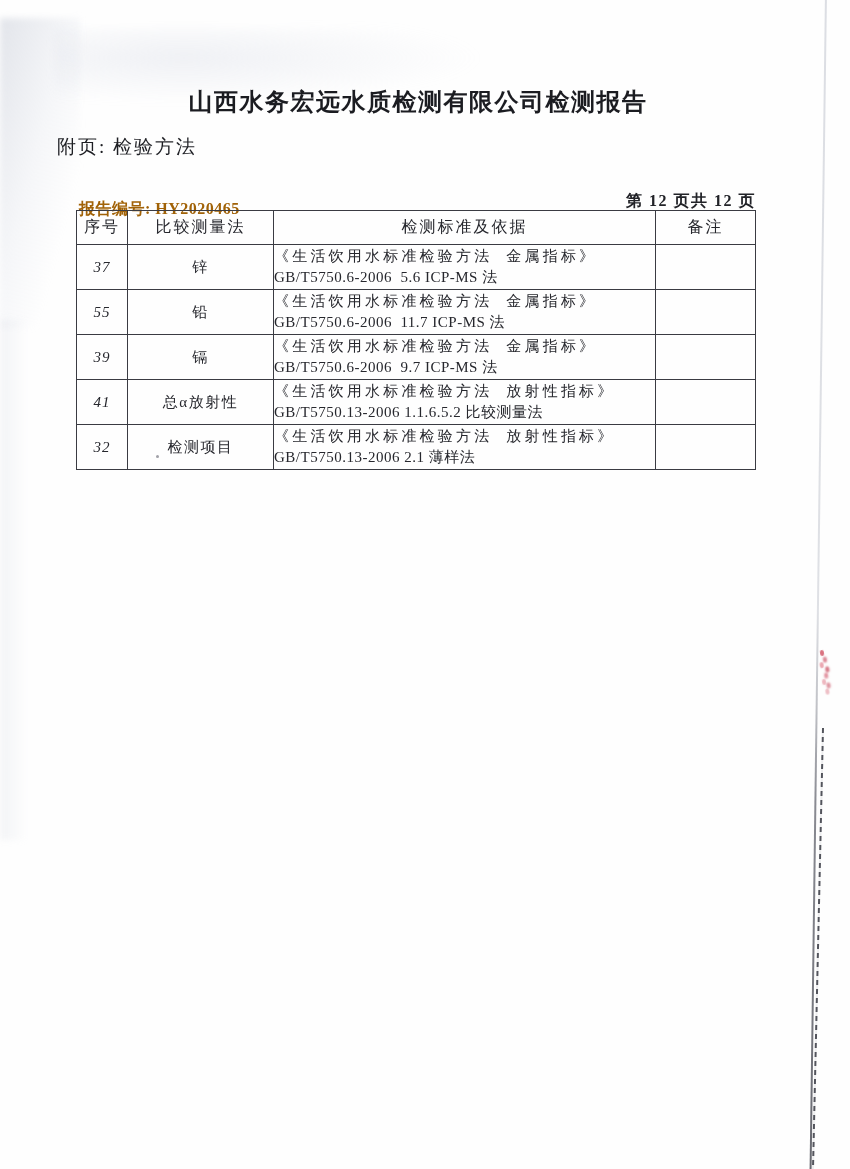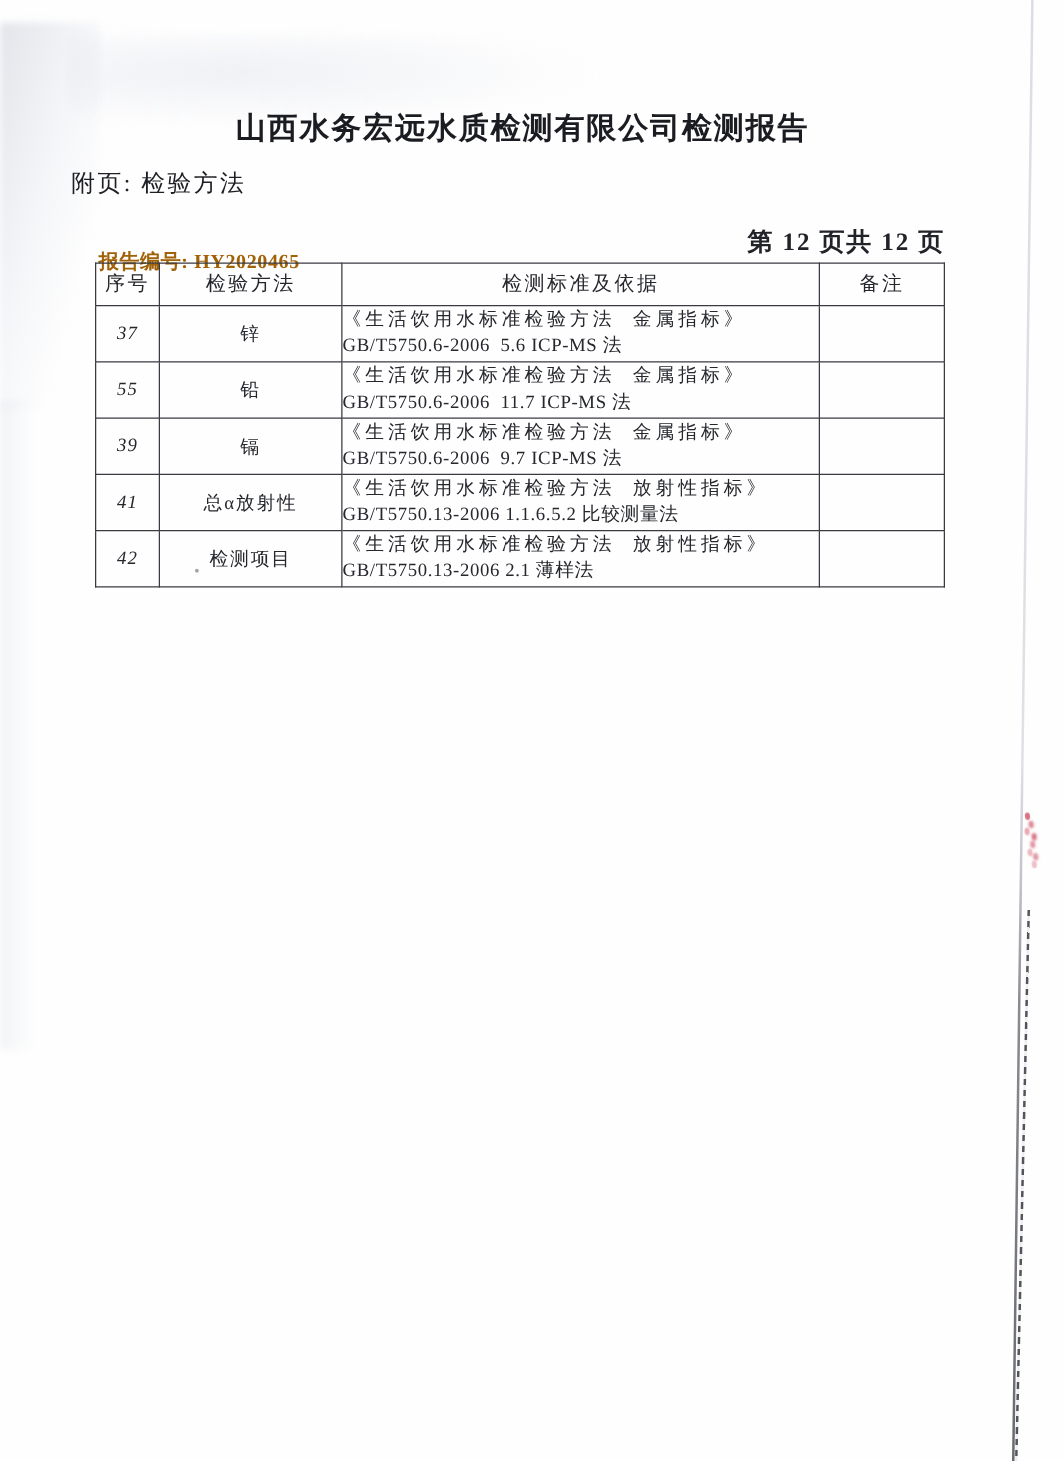--- a/index.html
+++ b/index.html
@@ -37,22 +37,22 @@
     filter:blur(.4px);transform:rotate(-8deg);}
   .dot-artifact{position:absolute;left:156px;top:455px;width:3px;height:3px;
     background:rgba(84,84,96,.55);border-radius:50%;}
   
   .doc-title{position:absolute;top:86px;left:0;width:836px;text-align:center;
     font-size:24px;font-weight:700;letter-spacing:1.5px;color:#1b1c21;}
   .doc-subtitle{position:absolute;top:134px;left:57px;
     font-size:19px;font-weight:400;letter-spacing:2px;color:#1e1f24;}
   .report-no{position:absolute;top:183px;left:79px;
     font-size:16px;font-weight:700;letter-spacing:.5px;color:#a16207;white-space:pre;margin-top:16px;}
-  .page-indicator{position:absolute;top:180px;right:94px;
-    font-size:20px;font-weight:600;letter-spacing:1.5px;color:#222328;white-space:pre;}
+  .page-indicator{position:absolute;top:191px;right:94px;
+    font-size:16px;font-weight:600;letter-spacing:1.5px;color:#222328;white-space:pre;}
   
   .tbl-wrap{position:absolute;left:76px;top:210px;}
   table.methods{border-collapse:collapse;table-layout:fixed;width:679px;}
   table.methods th,table.methods td{
     border:1.6px solid #3a3b42;padding:0;overflow:hidden;}
   table.methods thead th{height:33px;font-weight:500;font-size:16px;
     letter-spacing:2px;text-align:center;color:#26272d;}
   table.methods tbody td{height:44px;vertical-align:middle;color:#26272d;}
   td.c-no{text-align:center;font-size:15px;letter-spacing:1px;font-style:italic;}
   td.c-item{text-align:center;font-size:15px;letter-spacing:1.5px;}
@@ -80,21 +80,21 @@
   <table class="methods">
     <colgroup>
       <col style="width:51px">
         <col style="width:146px">
         <col style="width:382px">
         <col style="width:100px">
     </colgroup>
     <thead>
       <tr>
         <th>序号</th>
-        <th>检验方法</th>
+        <th>比较测量法</th>
         <th>检测标准及依据</th>
         <th>备注</th>
       </tr>
     </thead>
     <tbody>
       <tr>
         <td class="c-no">37</td>
         <td class="c-item">锌</td>
         <td class="c-std">
           <div class="std1">《生活饮用水标准检验方法  金属指标》</div>
@@ -123,21 +123,21 @@
       <tr>
         <td class="c-no">41</td>
         <td class="c-item">总α放射性</td>
         <td class="c-std">
           <div class="std1">《生活饮用水标准检验方法  放射性指标》</div>
           <div class="std2">GB/T5750.13-2006 1.1.6.5.2 比较测量法</div>
         </td>
         <td class="c-remark"></td>
       </tr>
       <tr>
-        <td class="c-no">42</td>
+        <td class="c-no">32</td>
         <td class="c-item">检测项目</td>
         <td class="c-std">
           <div class="std1">《生活饮用水标准检验方法  放射性指标》</div>
           <div class="std2">GB/T5750.13-2006 2.1 薄样法</div>
         </td>
         <td class="c-remark"></td>
       </tr>
     </tbody>
   </table>
 </div>

